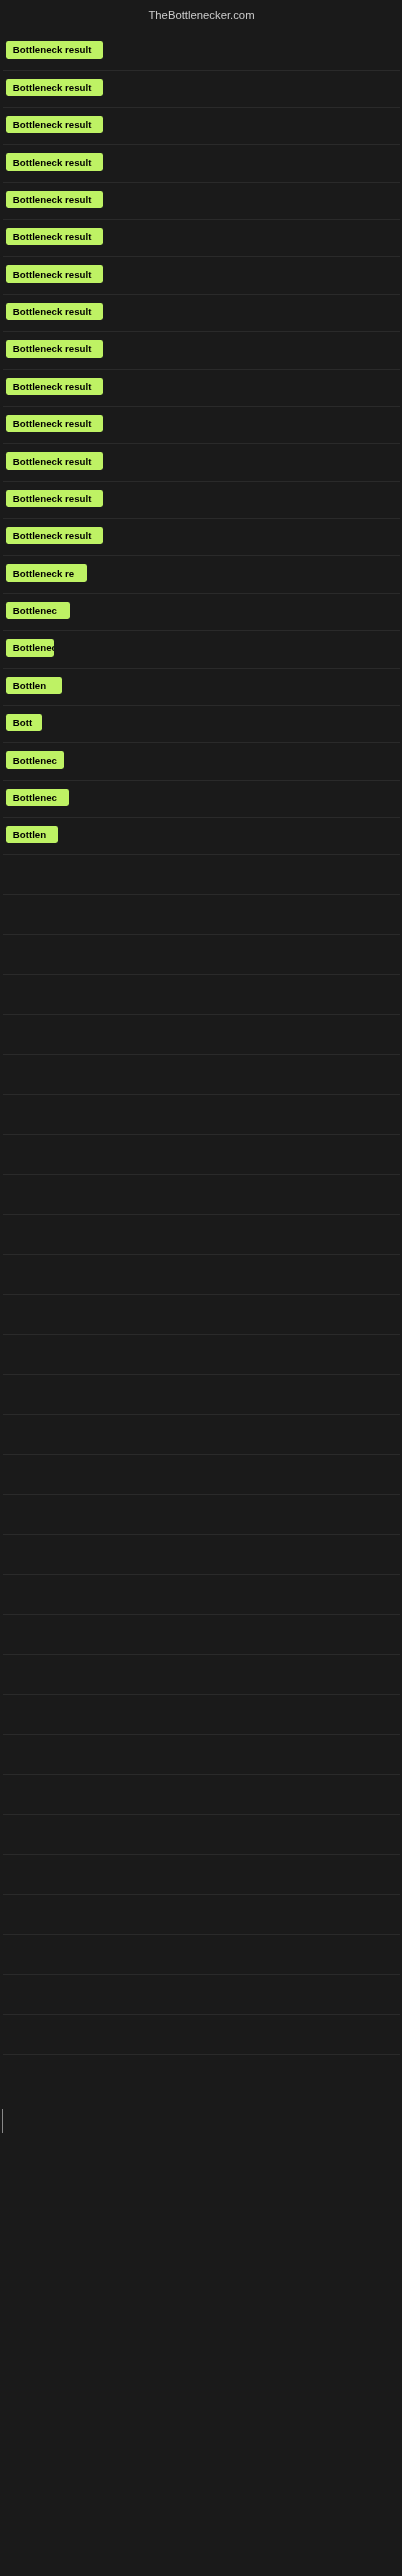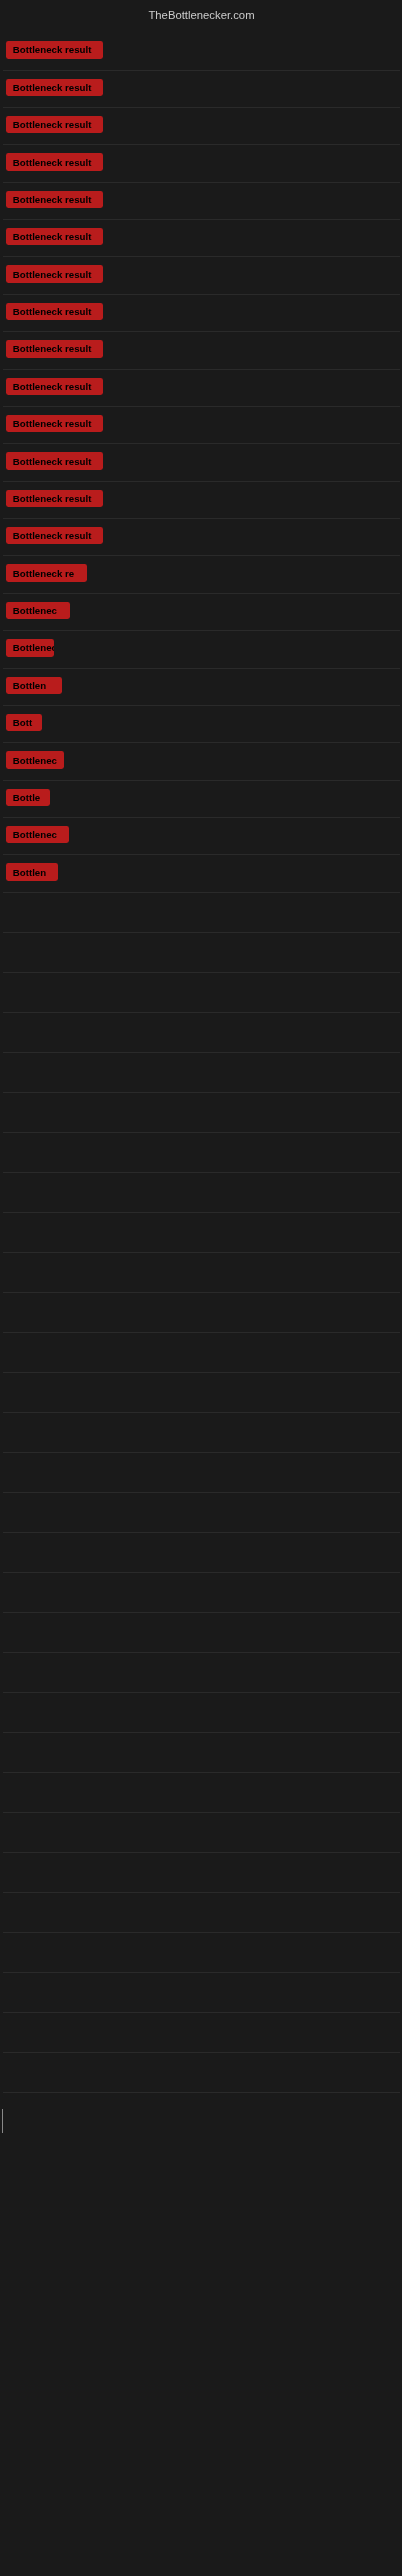--- a/index.html
+++ b/index.html
@@ -19,21 +19,21 @@
     .site-header {
       text-align: center;
       padding: 9px 0;
       color: #cccccc;
       font-size: 11.3px;
       background-color: #1a1a1a;
     }
 
     .bottleneck-badge {
       display: inline-block;
-      background-color: #b91c1c;
+      background-color: #bef264;
       color: #000000;
       font-size: 9.7px;
       font-weight: bold;
       padding: 3.2px 6.4px;
       border-radius: 2.4px;
       white-space: nowrap;
       overflow: hidden;
     }
 
     .result-row {
@@ -71,21 +71,20 @@
     <div class="result-row"><span class="bottleneck-badge" style="max-width: 97px; width: 97px;">Bottleneck result</span></div>
     <div class="result-row"><span class="bottleneck-badge" style="max-width: 97px; width: 97px;">Bottleneck result</span></div>
     <div class="result-row"><span class="bottleneck-badge" style="max-width: 97px; width: 97px;">Bottleneck result</span></div>
     <div class="result-row"><span class="bottleneck-badge" style="max-width: 97px; width: 97px;">Bottleneck result</span></div>
     <div class="result-row"><span class="bottleneck-badge" style="max-width: 81px; width: 81px;">Bottleneck re</span></div>
     <div class="result-row"><span class="bottleneck-badge" style="max-width: 64px; width: 64px;">Bottlenec</span></div>
     <div class="result-row"><span class="bottleneck-badge" style="max-width: 72px; width: 48px;">Bottleneck r</span></div>
     <div class="result-row"><span class="bottleneck-badge" style="max-width: 56px; width: 56px;">Bottlen</span></div>
     <div class="result-row"><span class="bottleneck-badge" style="max-width: 36px; width: 36px;">Bott</span></div>
     <div class="result-row"><span class="bottleneck-badge" style="max-width: 58px; width: 58px;">Bottlenec</span></div>
-    <div class="result-row"><span class="bottleneck-badge" style="max-width: 44px; width: 44px;">Bottle</span></div>
     <div class="result-row"><span class="bottleneck-badge" style="max-width: 63px; width: 63px;">Bottlenec</span></div>
     <div class="result-row"><span class="bottleneck-badge" style="max-width: 52px; width: 52px;">Bottlen</span></div>
     <div class="result-row" style="height: 40px;"></div>
     <div class="result-row" style="height: 40px;"></div>
     <div class="result-row" style="height: 40px;"></div>
     <div class="result-row" style="height: 40px;"></div>
     <div class="result-row" style="height: 40px;"></div>
     <div class="result-row" style="height: 40px;"></div>
     <div class="result-row" style="height: 40px;"></div>
     <div class="result-row" style="height: 40px;"></div>

